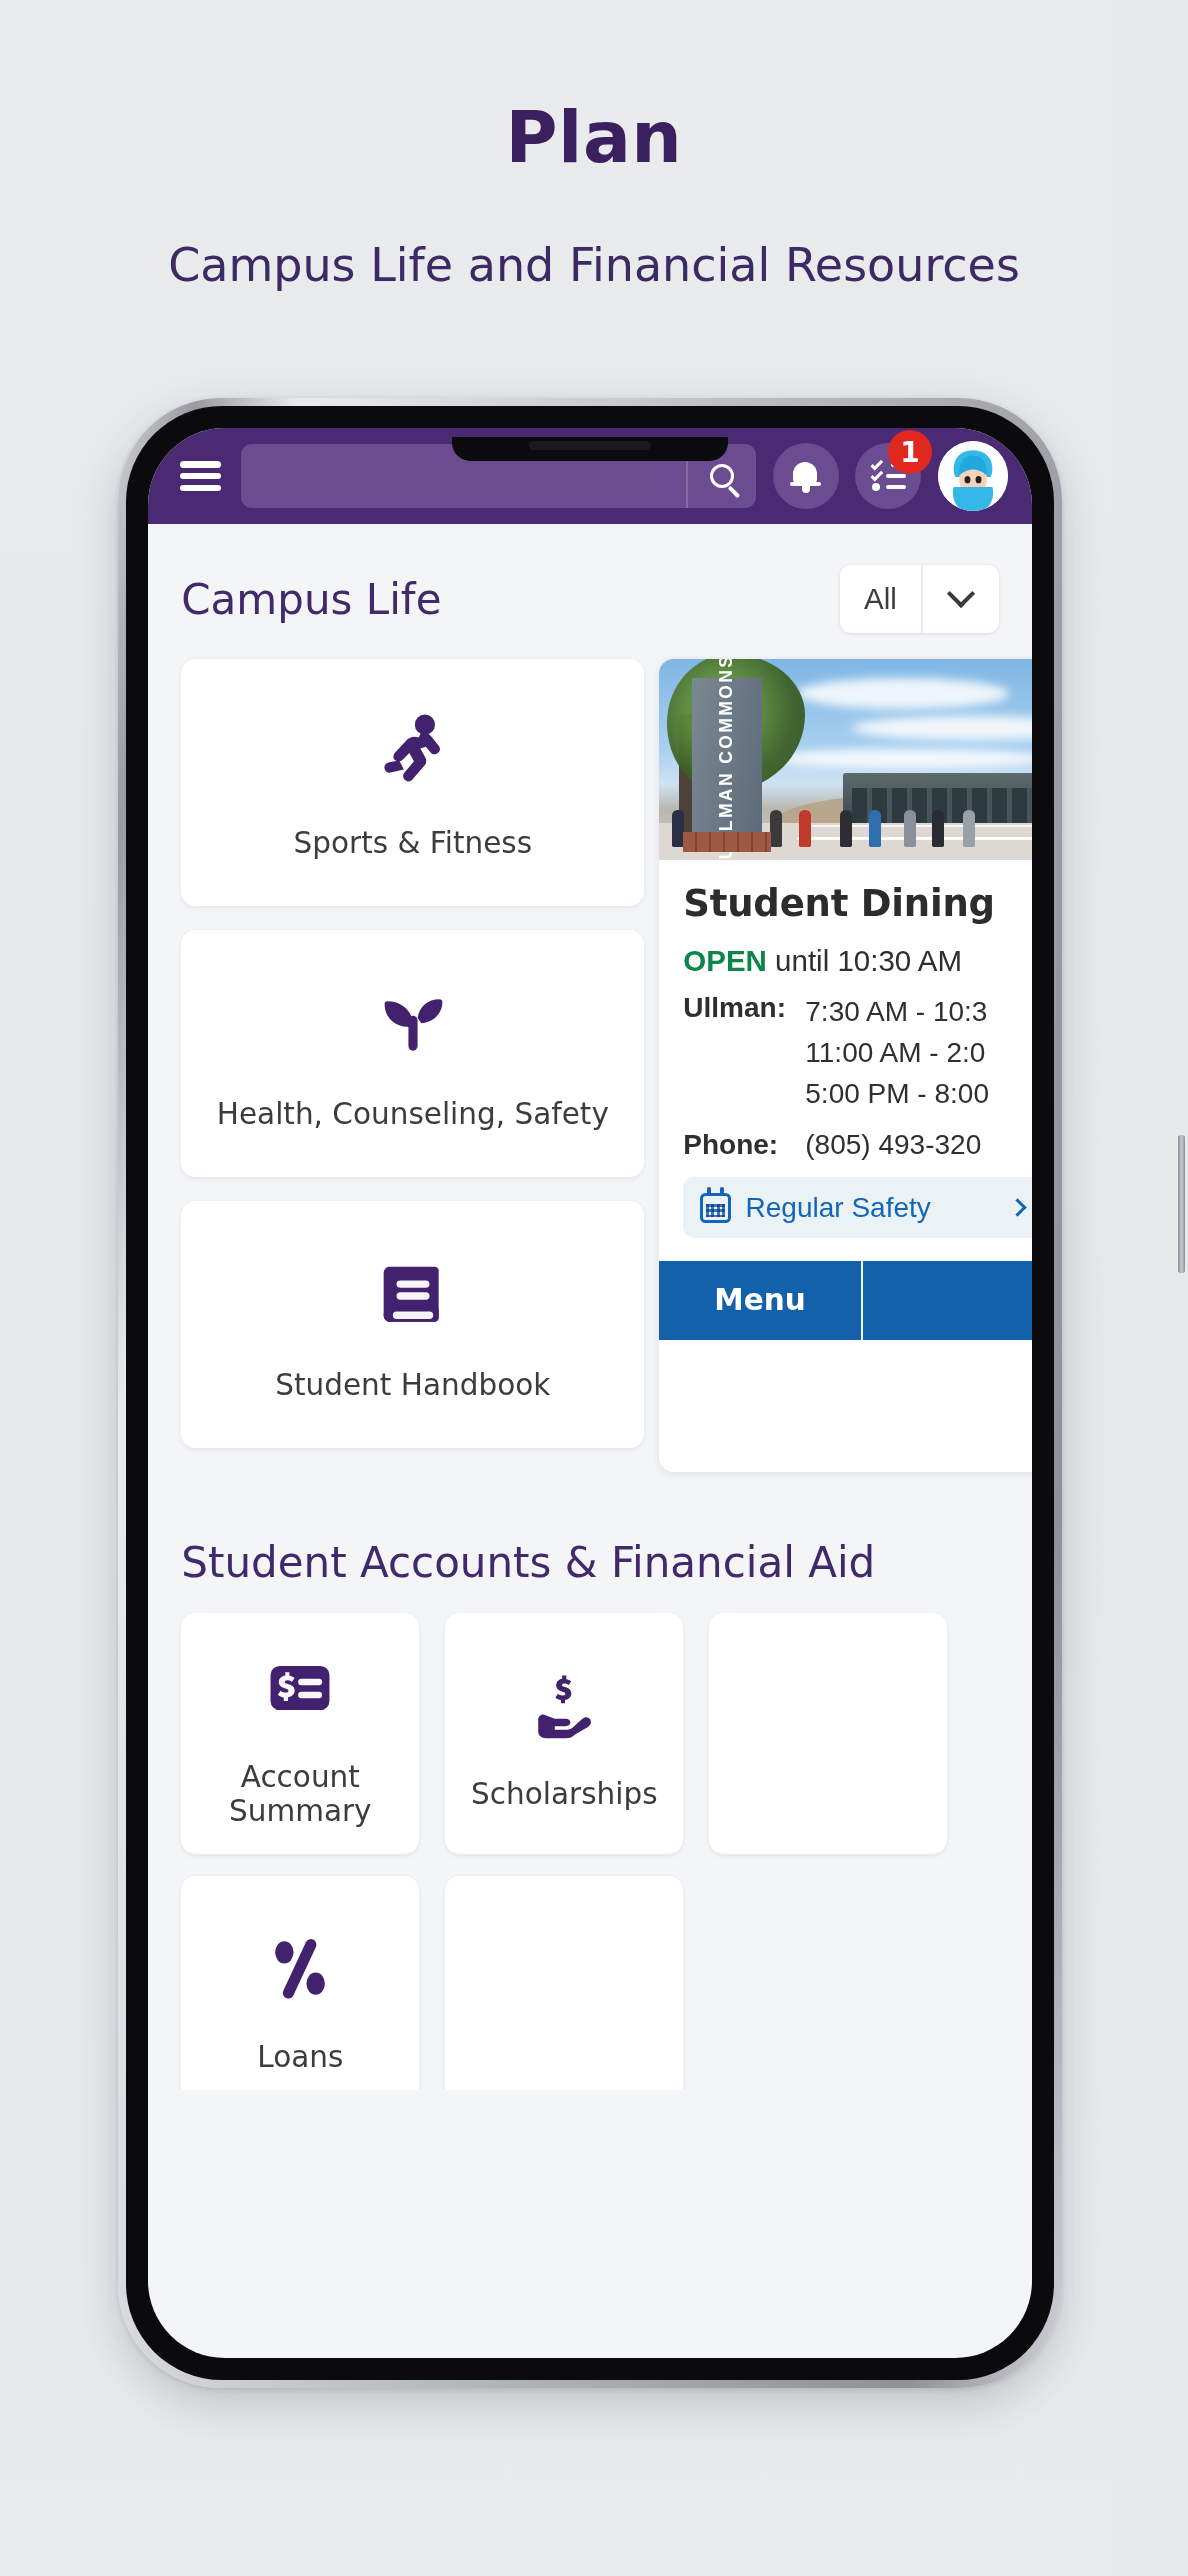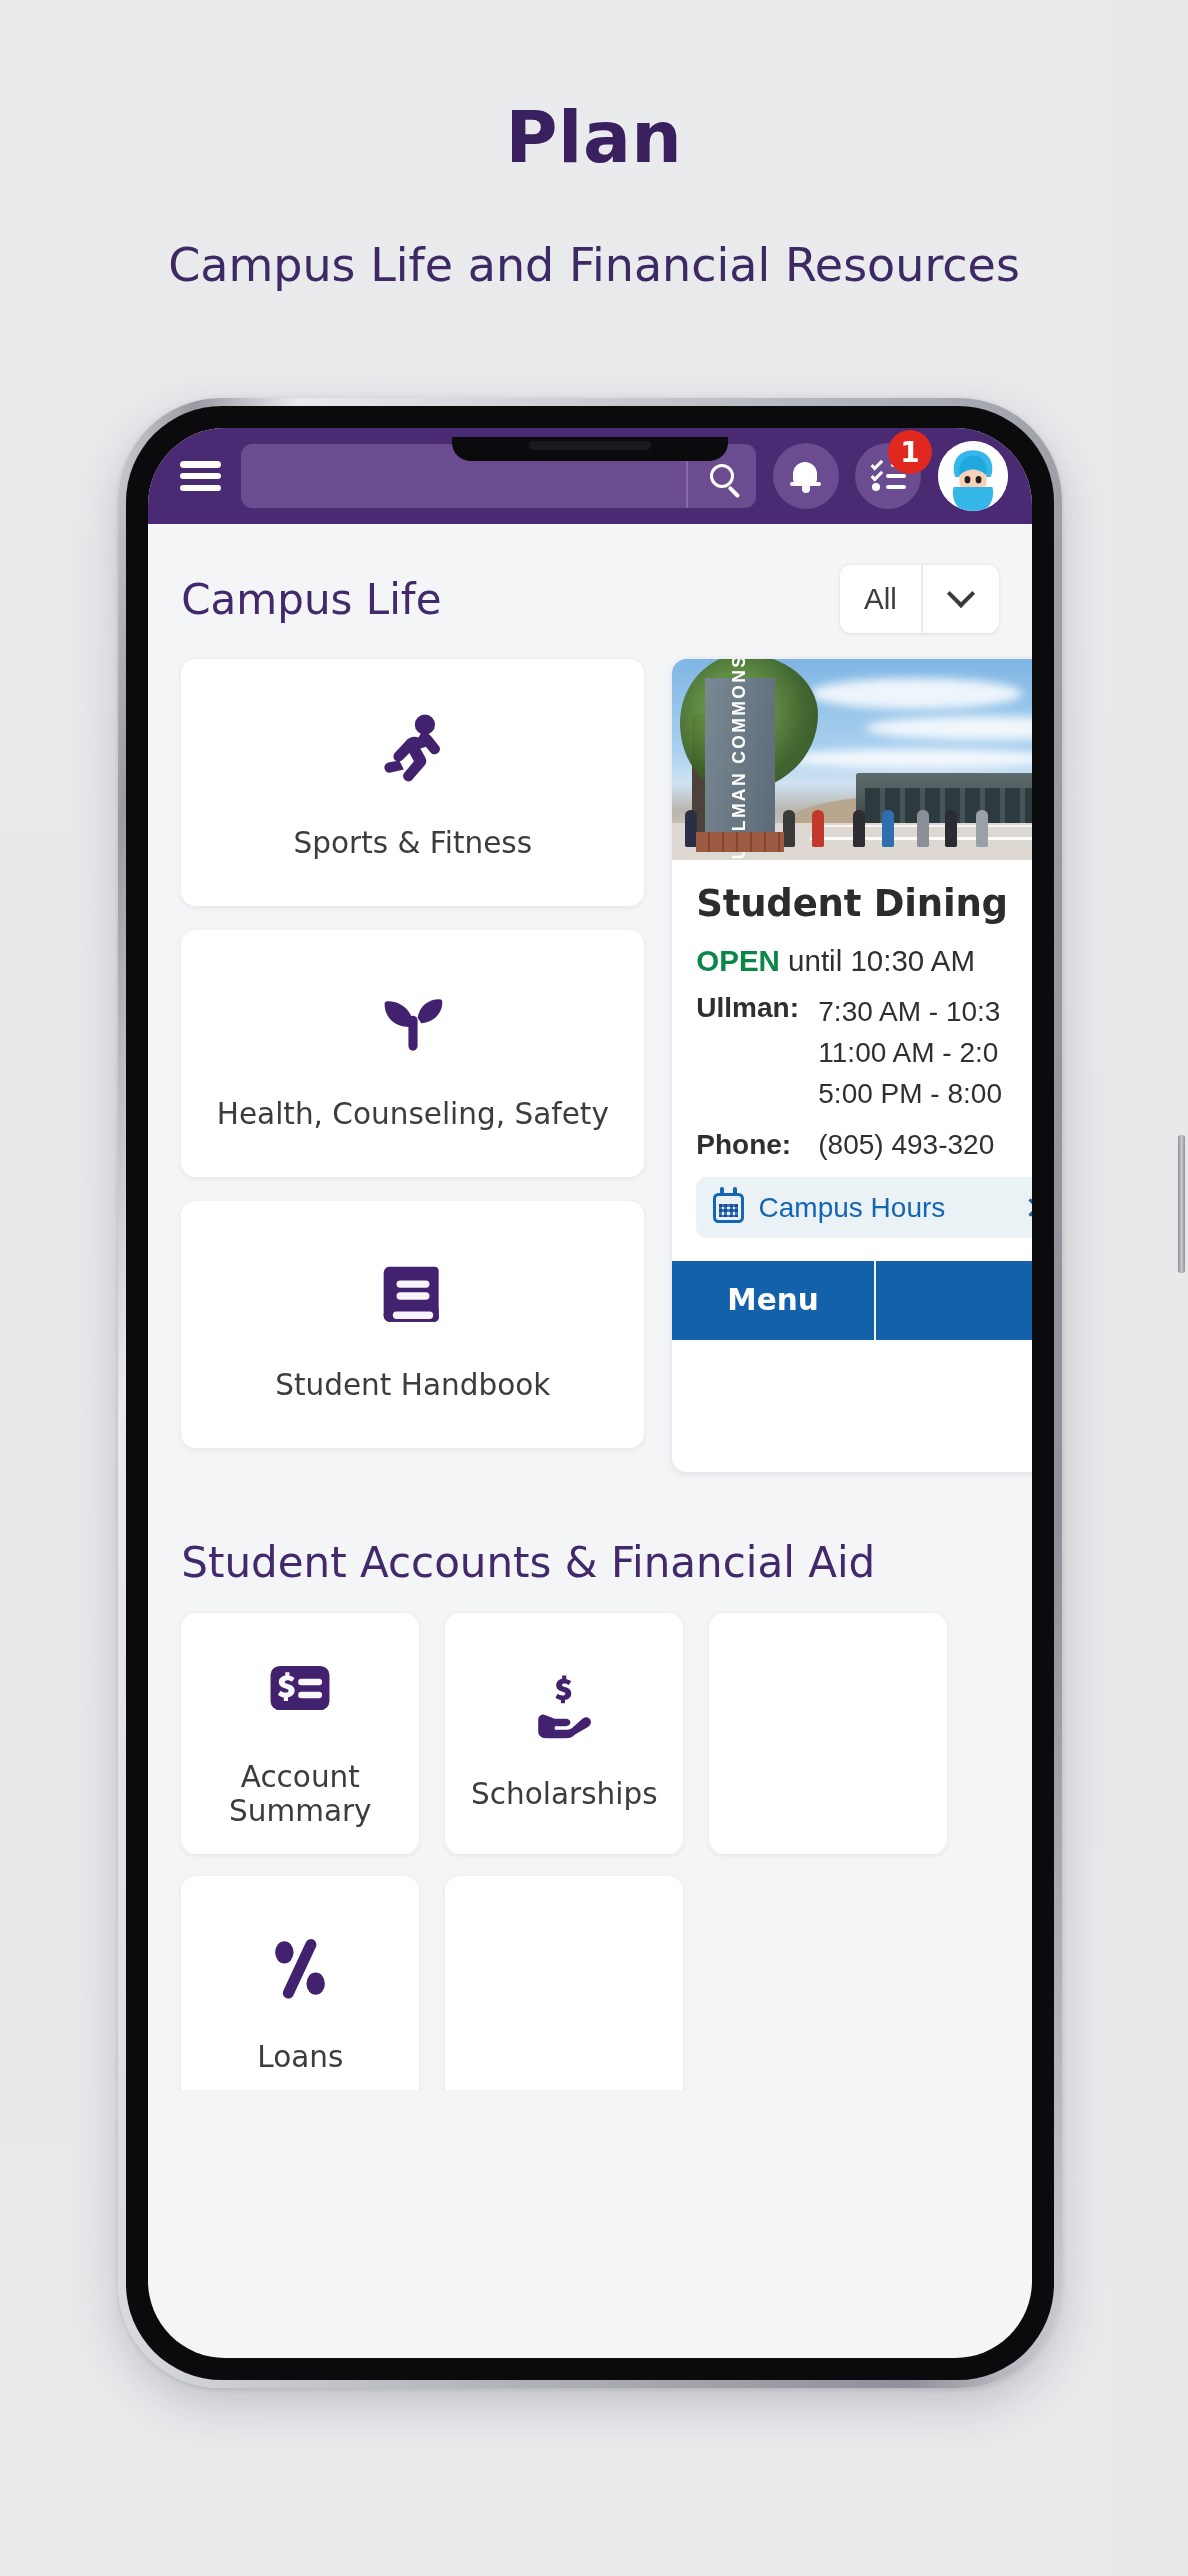--- a/index.html
+++ b/index.html
@@ -186,21 +186,21 @@
     display:flex; align-items:center; height: 68px; background:#fff;
     border-radius: 11px; box-shadow: 0 0.9px 3.7px rgba(0,0,0,.10);
     overflow: hidden;
   }
   .filter-label { padding: 0 24px; font-size: 29.5px; color:#3c3c3c; }
   .filter-sep { width:1.8px; height:68px; background:#ececec; }
   .filter-caret { width: 76px; display:flex; align-items:center; justify-content:center; }
   .caret { width:20px; height:20px; border-right:4.6px solid #3b3b3b; border-bottom:4.6px solid #3b3b3b;
            transform: rotate(45deg) translate(-3.7px,-3.7px); }
 
-  .row2 { display:flex; gap: 28px; padding: 26px 0 0 33px; }
+  .row2 { display:flex; gap: 15px; padding: 26px 0 0 33px; }
   .col-left { width: 463px; flex:none; }
 
   .tile {
     background:#fff; border-radius: 14.7px; box-shadow: 0 1.8px 5.5px rgba(40,40,60,.07);
     display:flex; flex-direction:column; align-items:center; justify-content:center;
   }
   .tile-lg { height: 247px; margin-bottom: 24px; }
   .tile-label {
     font-size: 29.5px; color:#3c3c3c; margin-top: 24px; text-align:center;
     font-family:"DejaVu Sans", sans-serif;
@@ -455,21 +455,21 @@
 
                 <div class="kv">
                   <div class="k">Phone:</div>
                   <div class="v">(805) 493-320</div>
                 </div>
 
                 <div class="hours-chip">
                   <span class="cal">
                       <u></u>
                     </span>
-                  <span>Campus Hours</span>
+                  <span>Regular Safety</span>
                   <span class="chev-r"></span>
                 </div>
               </div>
 
               <div class="card-actions">
                 <div class="act">Menu</div>
                 <div class="act"></div>
               </div>
             </div>
 

